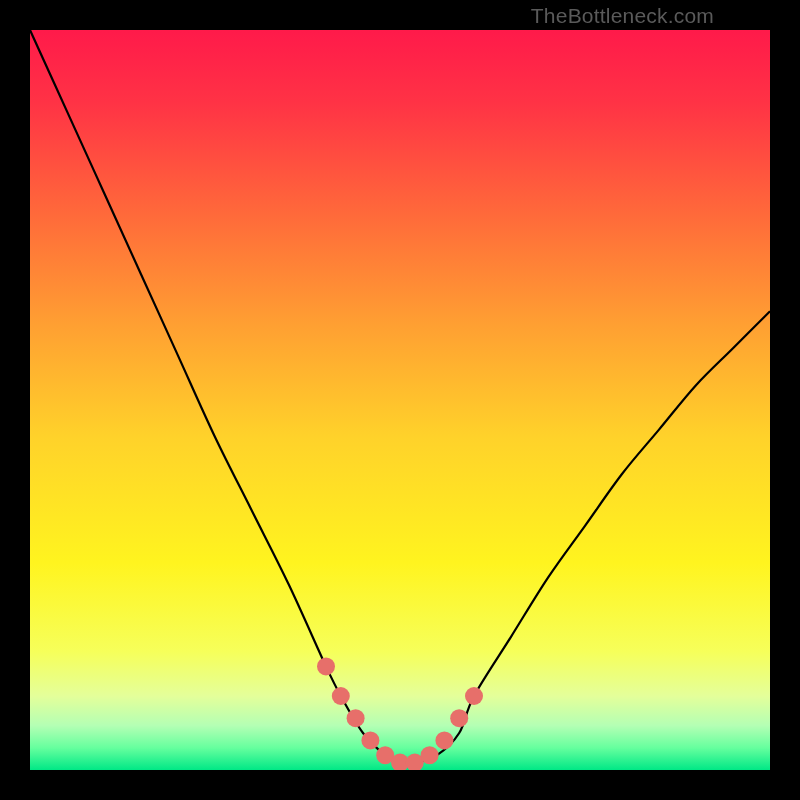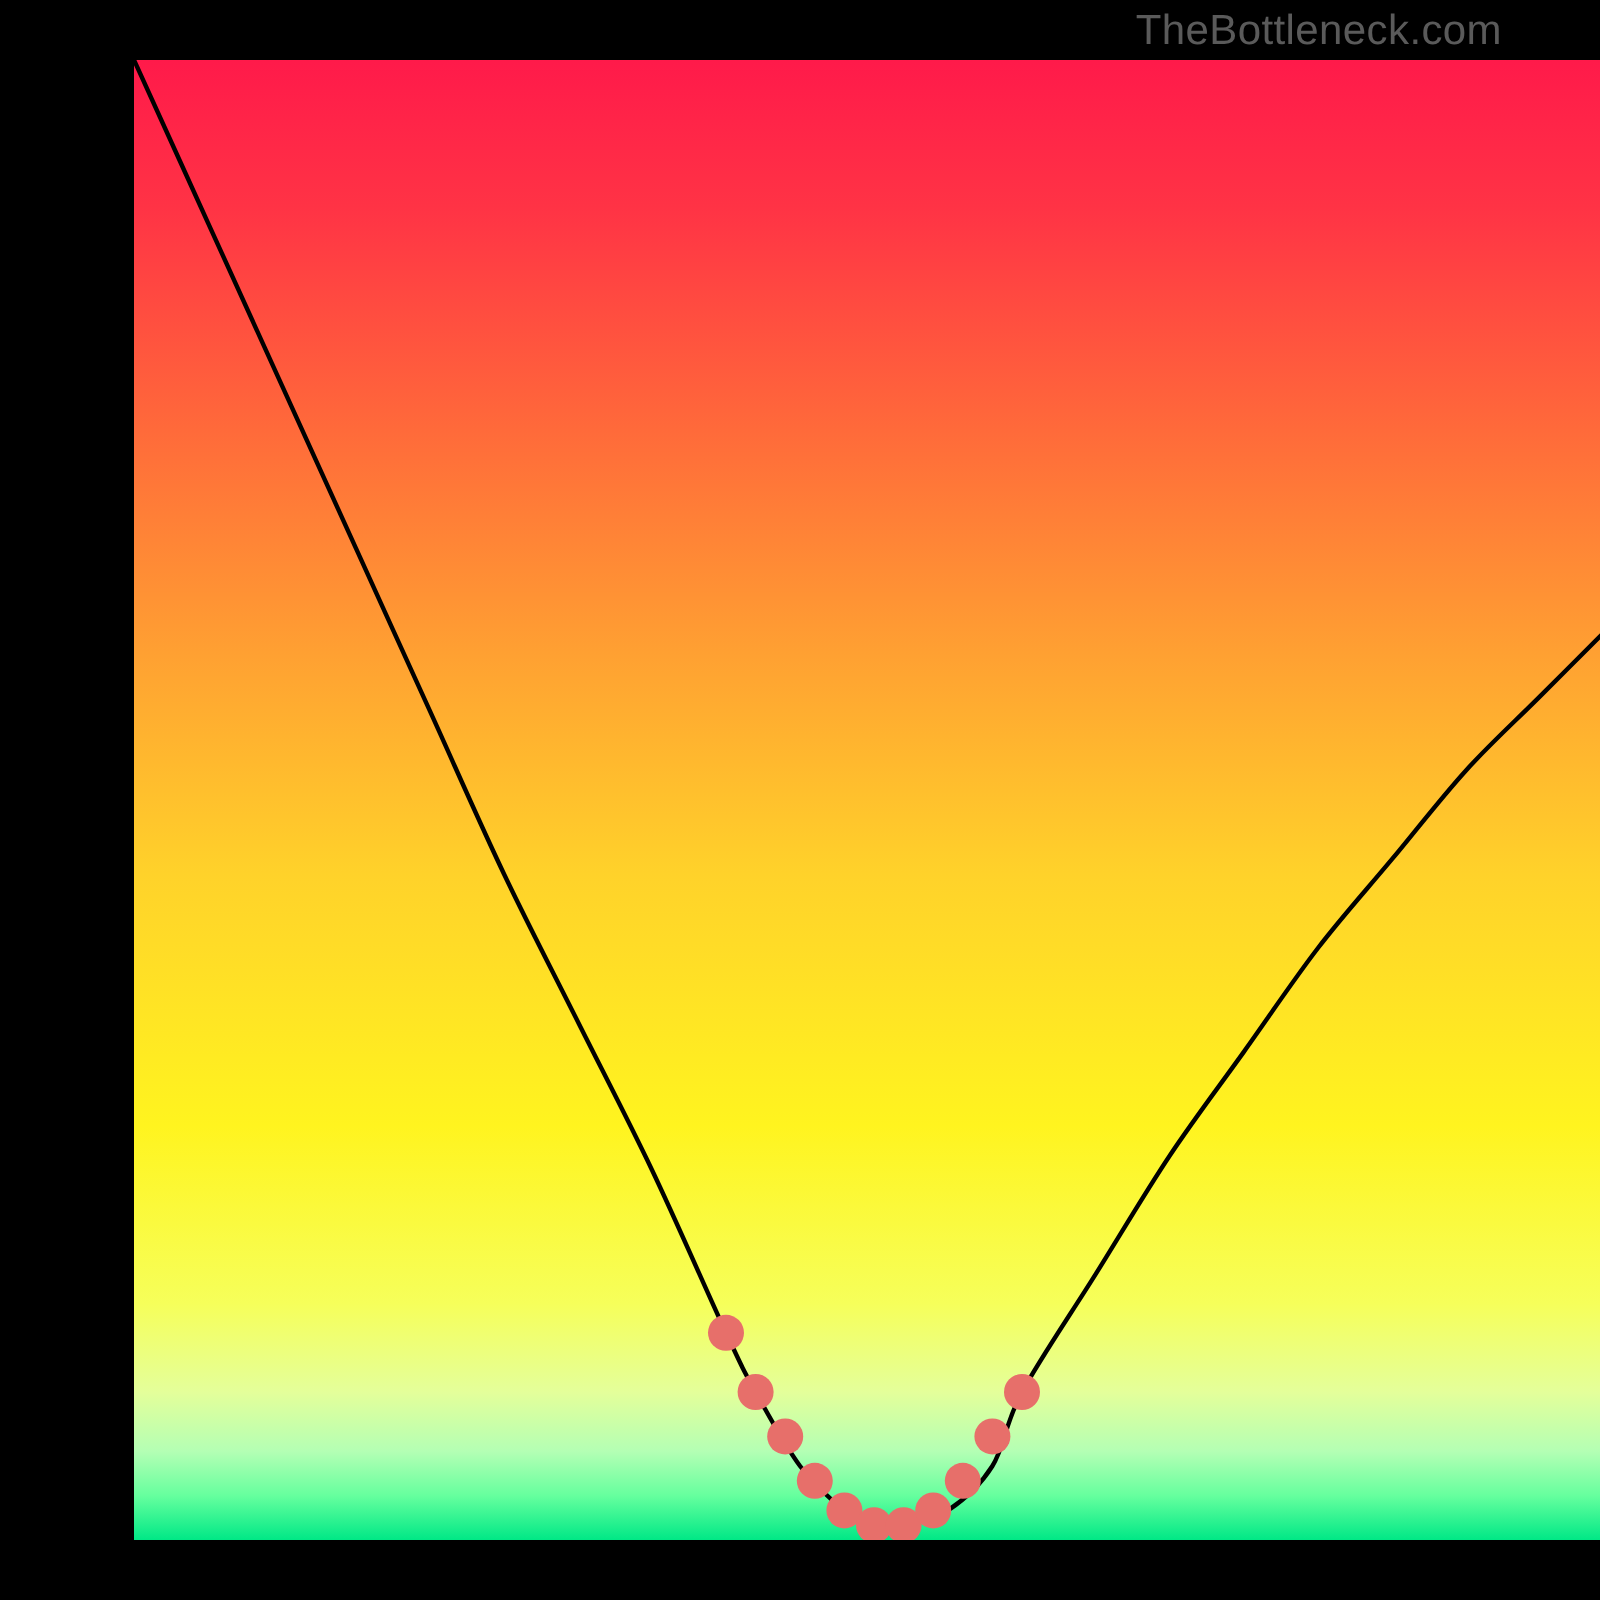--- a/index.html
+++ b/index.html
@@ -9,21 +9,20 @@
     height: 800px;
     overflow: hidden;
     background: #000;
     font-family: Arial, Helvetica, sans-serif;
   }
   .outer {
     width: 724px;
     height: 800px;
     background: #000;
     position: relative;
-    margin-left: 37px;
   }
   .watermark {
     position: absolute;
     top: 4px;
     right: 10px;
     color: #5a5a5a;
     font-size: 21px;
     font-weight: 500;
     letter-spacing: 0.2px;
     z-index: 3;

